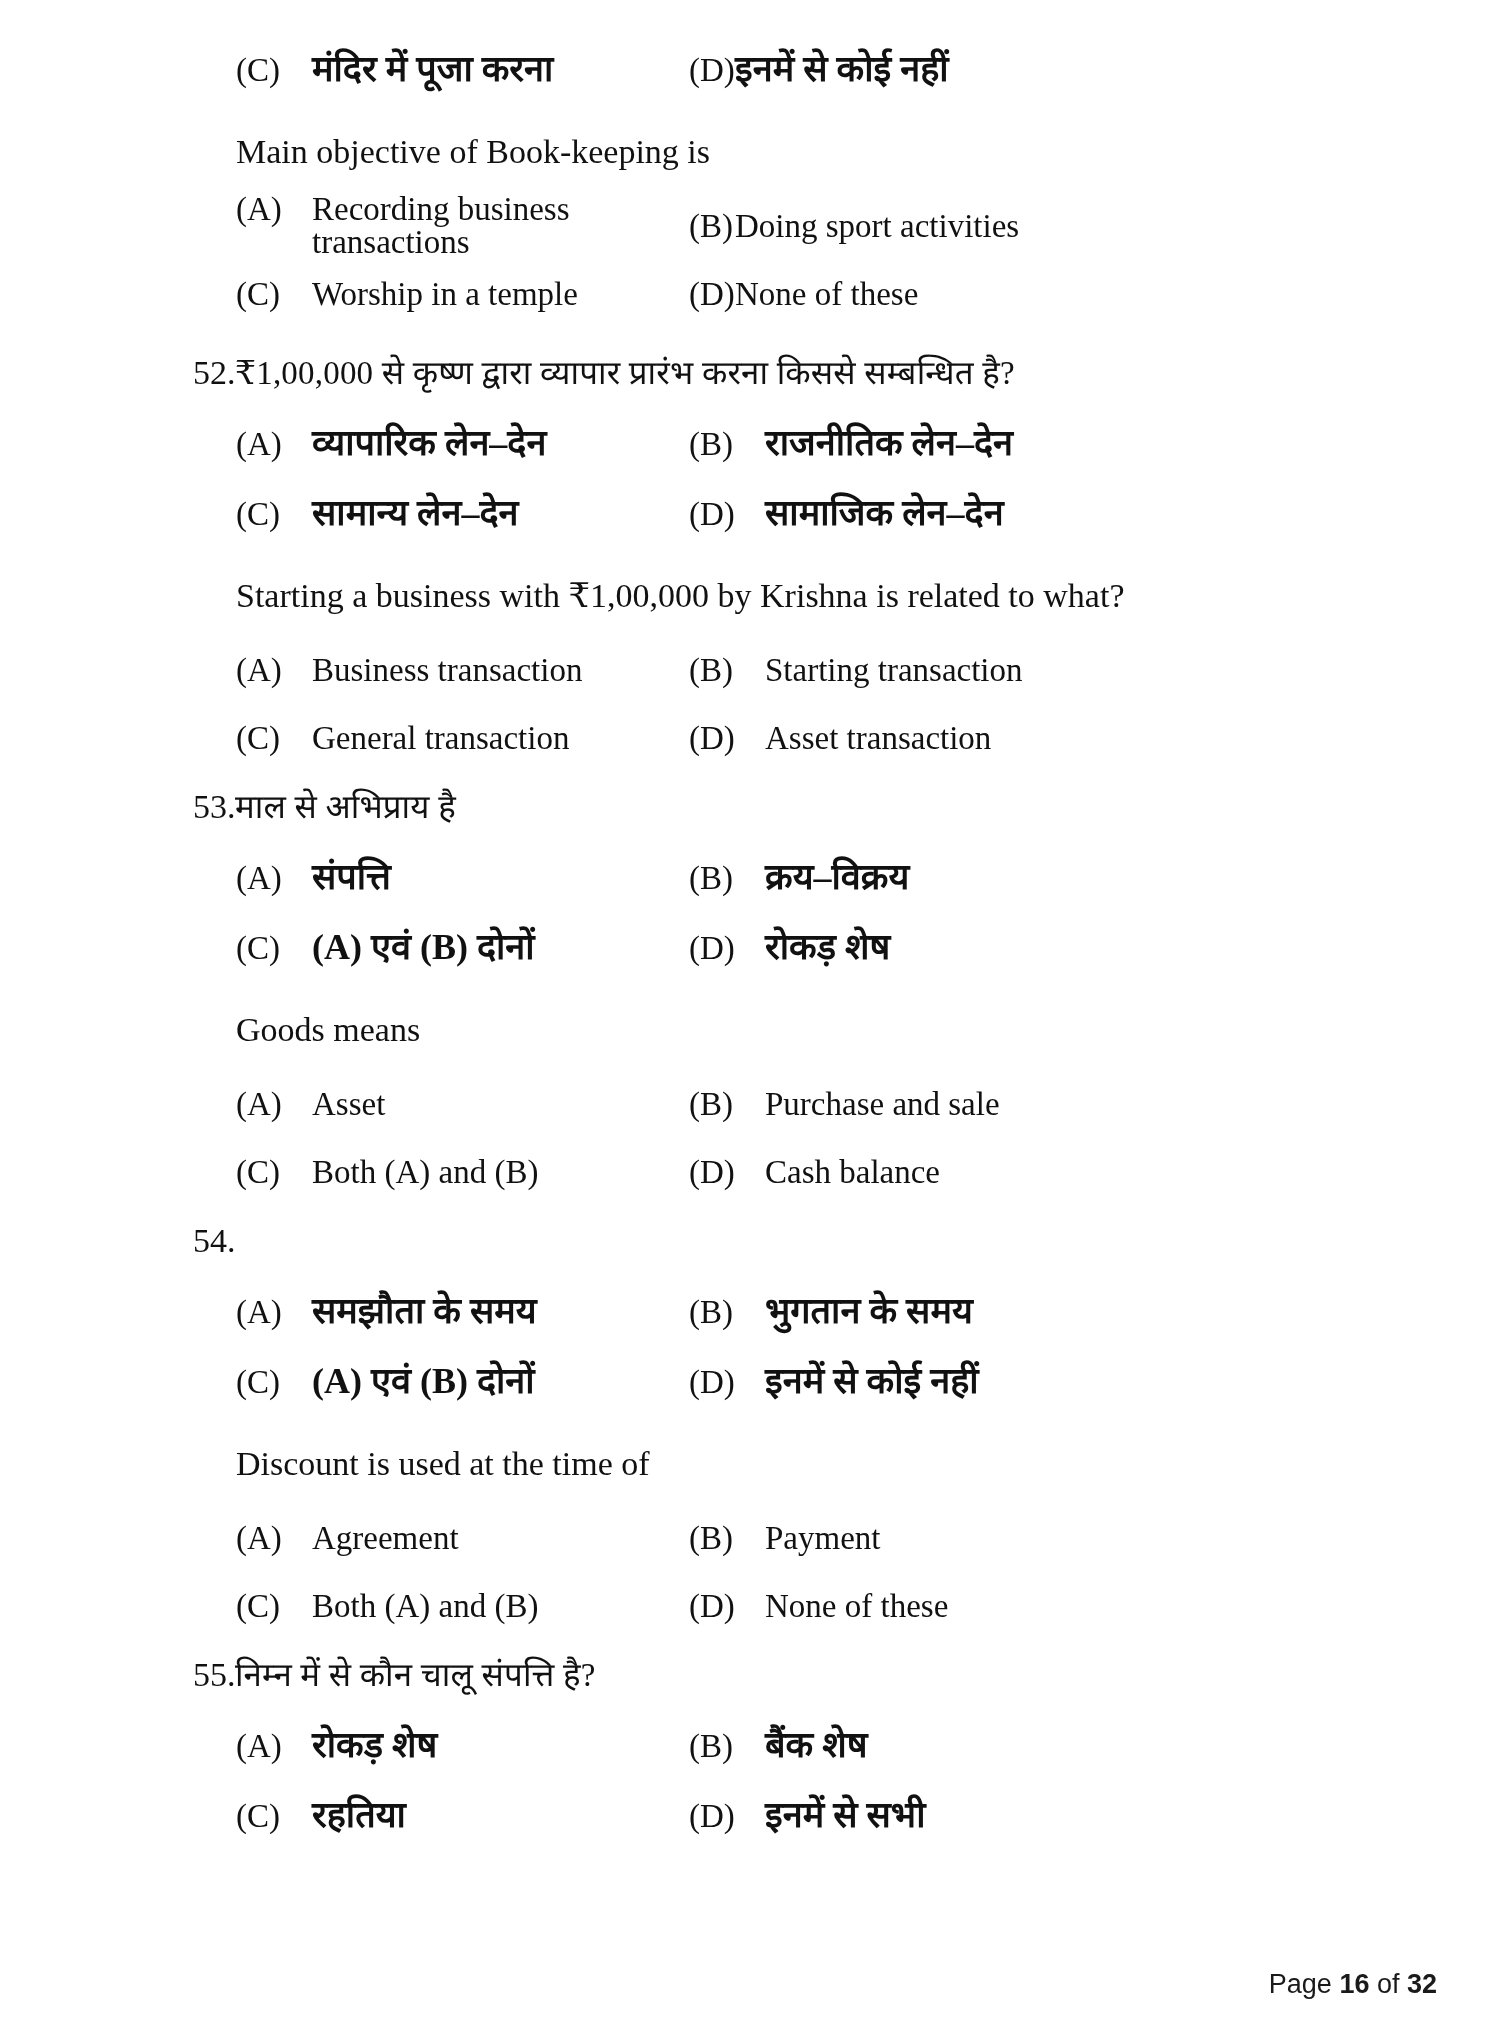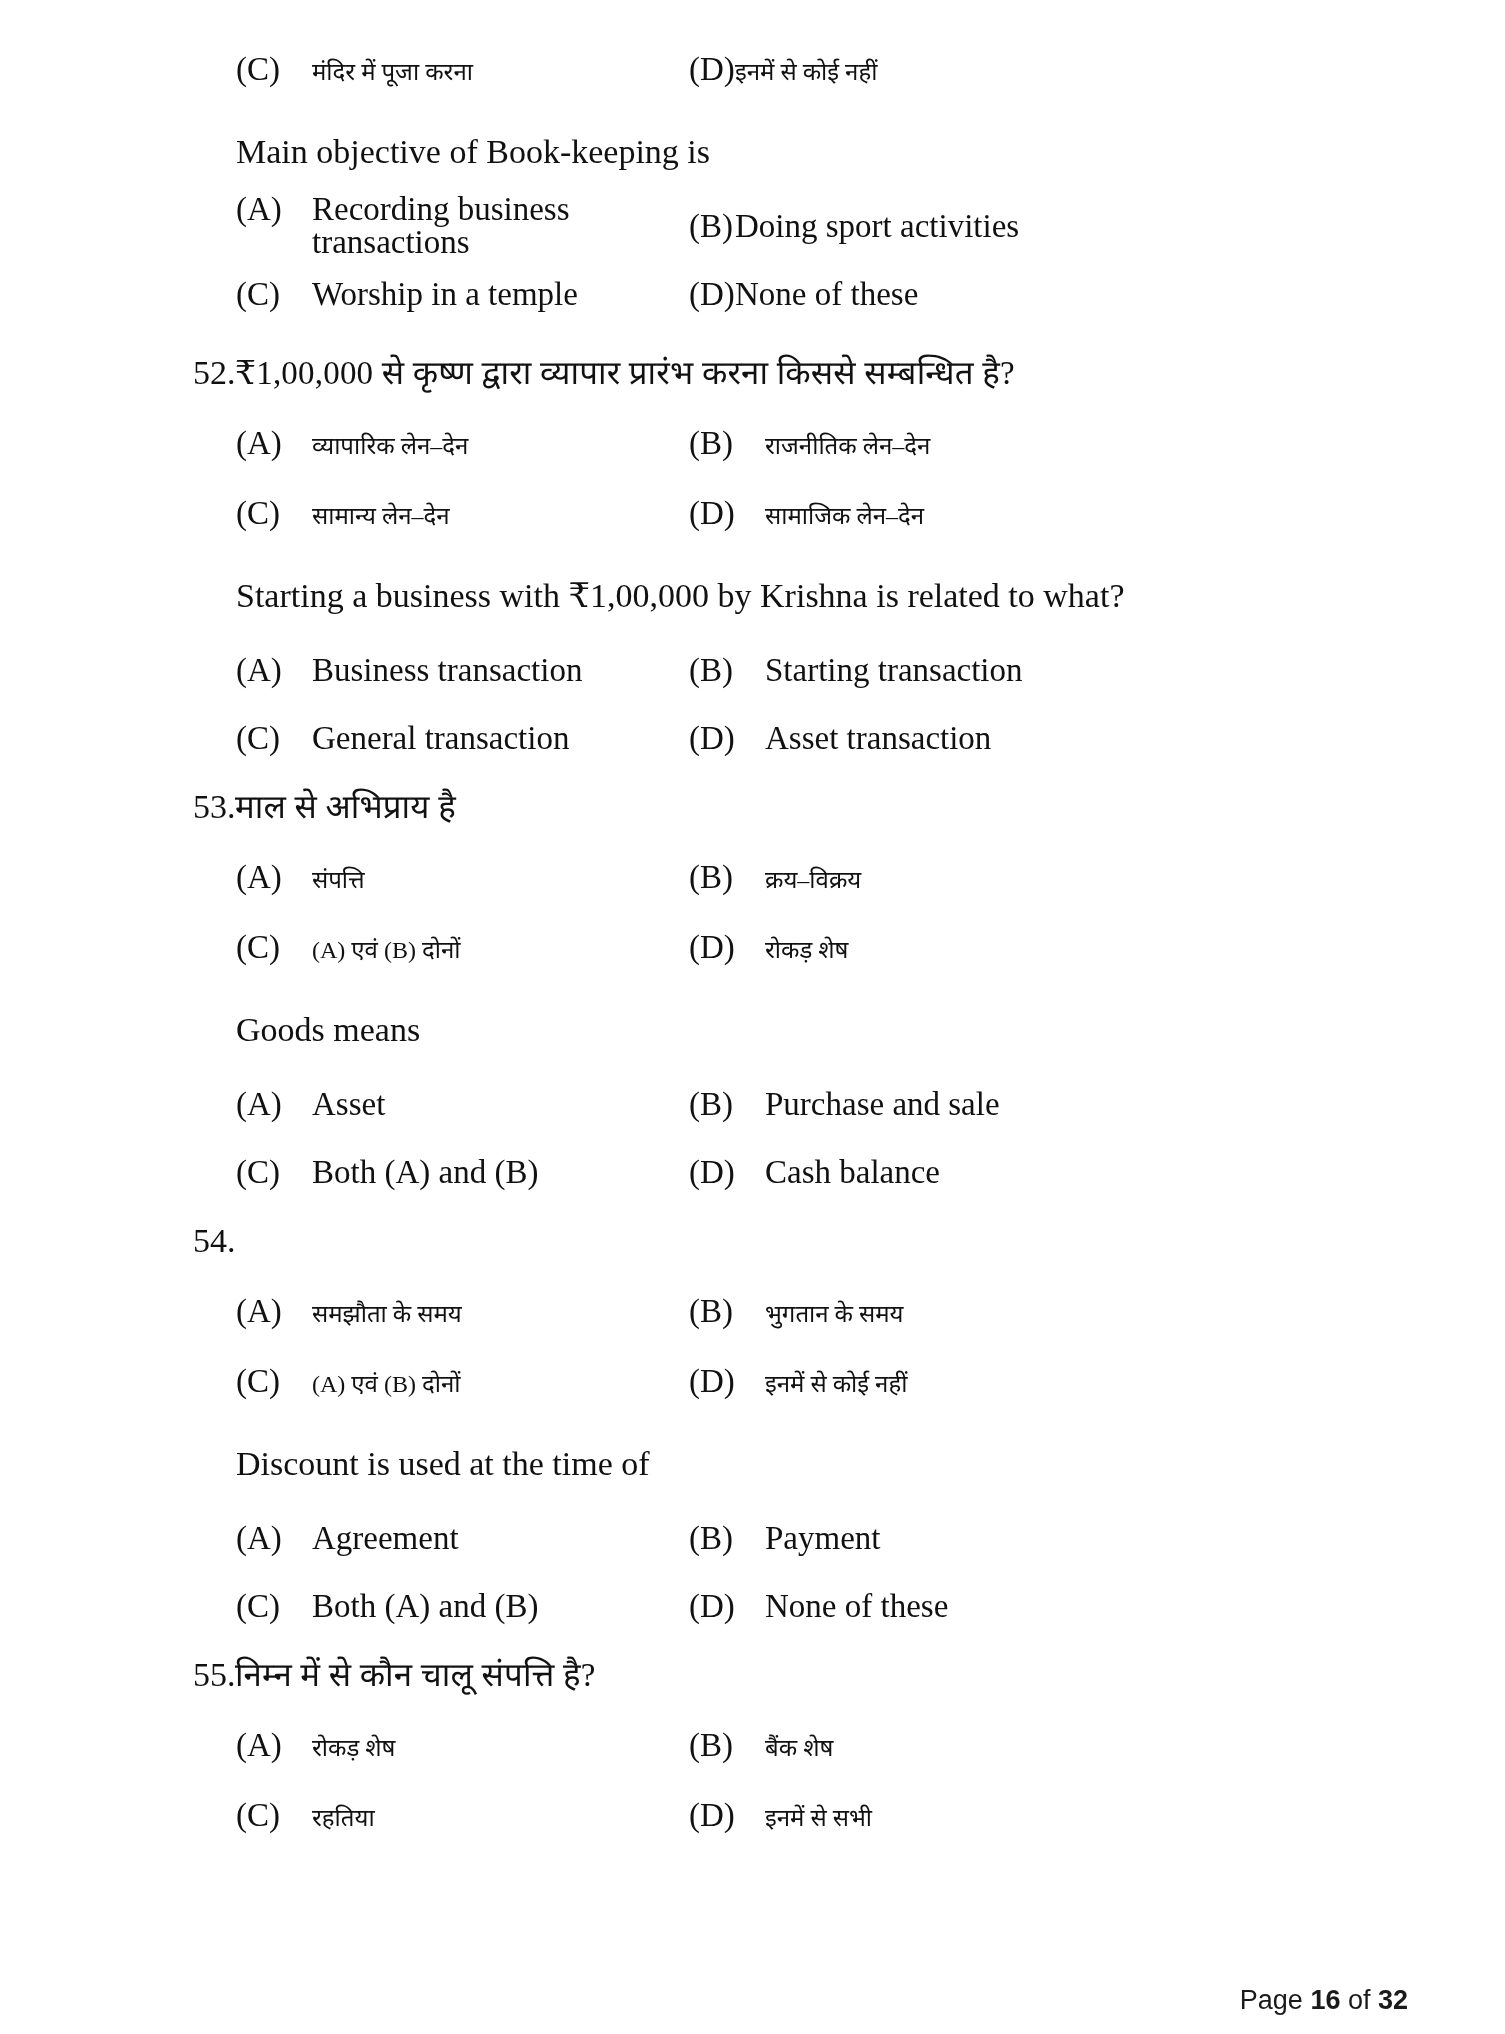--- a/index.html
+++ b/index.html
@@ -74,38 +74,38 @@
     font-size: 33px;
     line-height: 1.0;
   }
   .opt.left  .opt-letter { width: 76px; }
   .opt.right .opt-letter { width: 76px; }
   .opt.right.tight .opt-letter { width: 46px; }
   .opt-text {
     font-size: 33px;
     line-height: 1.0;
   }
-  .opt-text.hindi { font-size: 24px; }
+  .opt-text.hindi { font-size: 36px; font-weight: bold; }
 
   
   .sp-6  { height: 6px; }
   .sp-10 { height: 10px; }
   .sp-14 { height: 14px; }
 
   .row-h { height: 68px; display: flex; align-items: center; }
   .row-h-hindi { height: 70px; display: flex; align-items: center; }
 
   
   .footer {
     position: absolute;
     right: 0;
-    bottom: 18px;
+    bottom: 34px;
     width: 1277px;
     text-align: right;
-    padding-right: 97px;
+    padding-right: 68px;
     box-sizing: border-box;
     font-family: "Liberation Sans", "DejaVu Sans", sans-serif;
     font-size: 27px;
     color: #1a1a1a;
   }
   .footer b { font-weight: 700; }
 </style>
 </head>
 <body>
 

